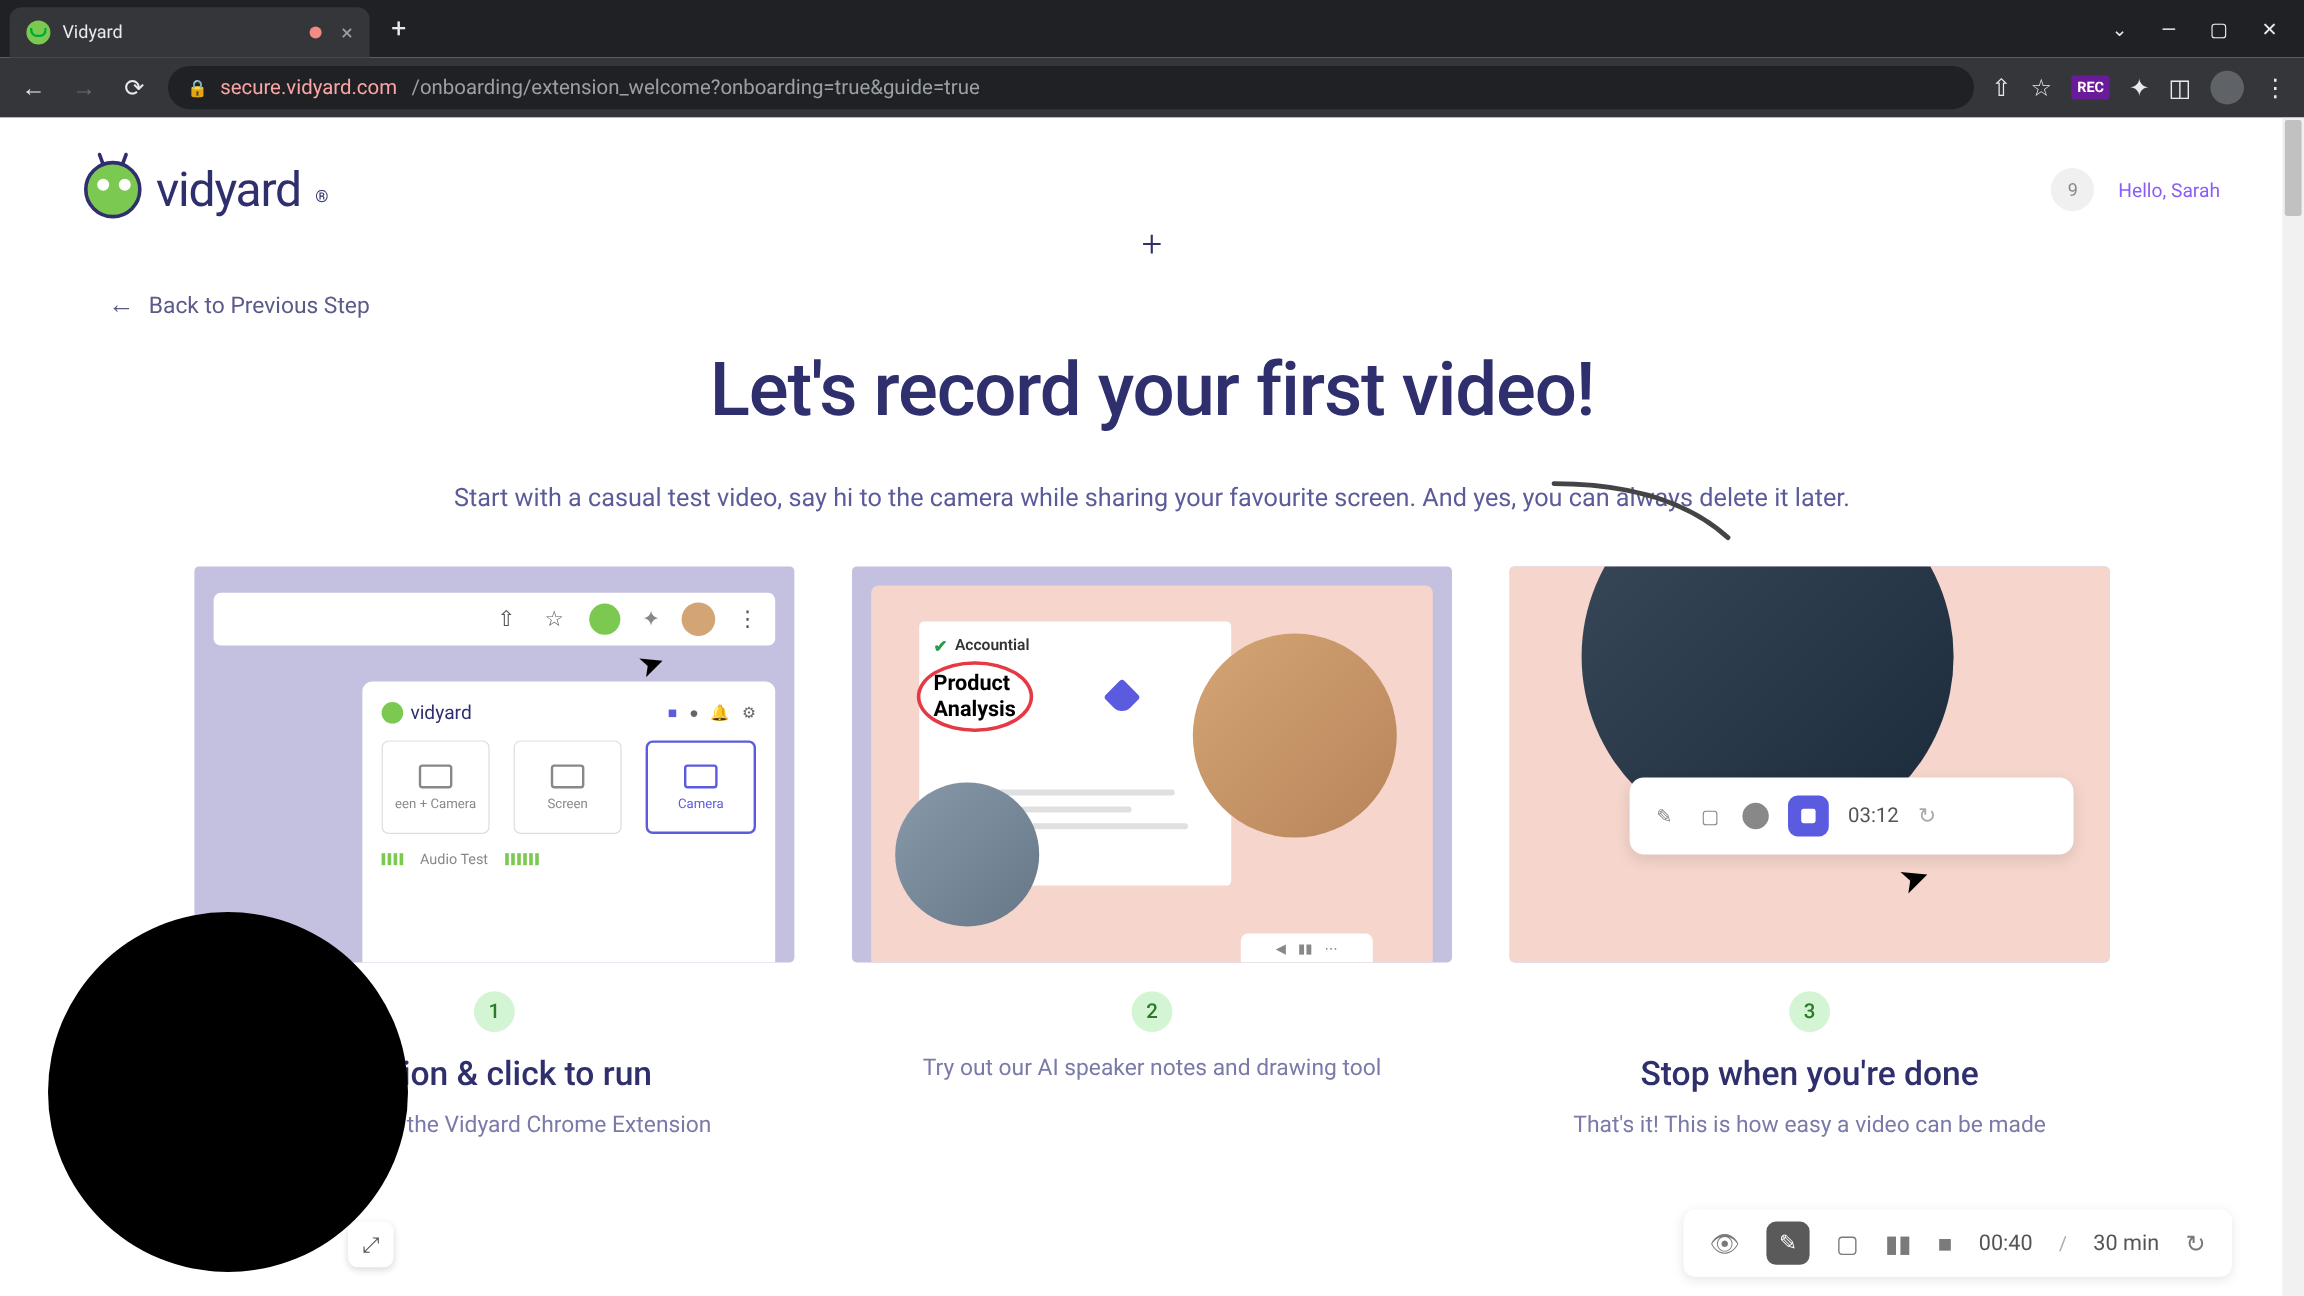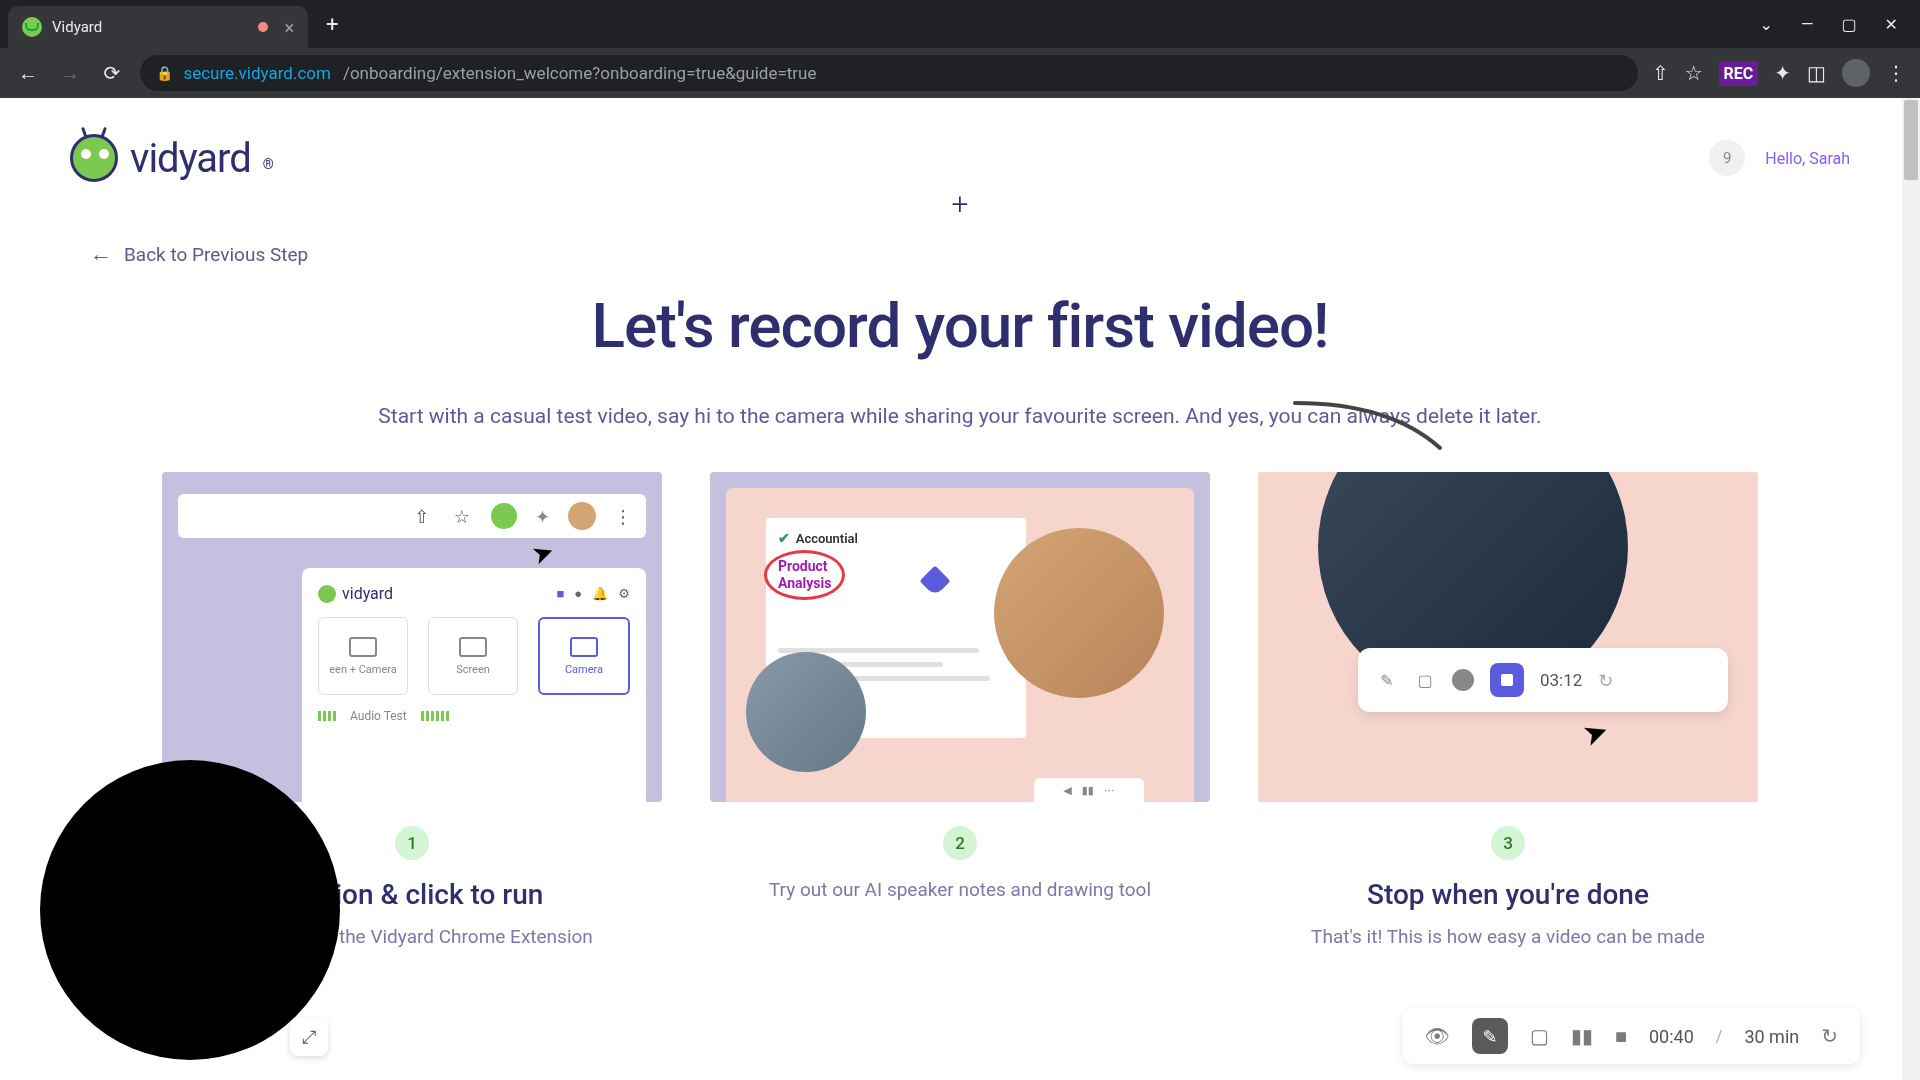--- a/index.html
+++ b/index.html
@@ -15,25 +15,25 @@
 .tab-close { color: #9aa0a6; font-size: 18px; cursor: pointer; }
 .new-tab { color: #e8eaed; font-size: 22px; margin-left: 18px; cursor: pointer; }
 .window-controls { margin-left: auto; display: flex; gap: 28px; padding-right: 22px; color: #e8eaed; }
 .window-controls span { font-size: 16px; cursor: pointer; }
 
 .toolbar { background: #35363a; height: 50px; display: flex; align-items: center; padding: 0 14px; gap: 14px; }
 .nav-btn { color: #e8eaed; font-size: 20px; cursor: pointer; width: 28px; text-align: center; }
 .nav-btn.disabled { color: #6b6b6b; }
 .address-bar { flex: 1; background: #202124; border-radius: 20px; height: 36px; display: flex; align-items: center; padding: 0 16px; gap: 10px; color: #e8eaed; font-size: 17px; }
 .lock-icon { color: #9aa0a6; font-size: 14px; }
-.url-host { color: #0ea5e9; }
+.url-host { color: #fca5a5; }
 .url-path { color: #9aa0a6; margin-left: 12px; }
 .toolbar-right { display: flex; align-items: center; gap: 16px; color: #e8eaed; }
 .toolbar-icon { font-size: 20px; cursor: pointer; }
-.rec-badge { background: #6a1b9a; color:#fff; font-size: 16px; font-weight:700; padding: 3px 5px; border-radius: 3px; }
+.rec-badge { background: #6a1b9a; color:#fff; font-size: 12px; font-weight:700; padding: 3px 5px; border-radius: 3px; }
 .profile-circle { width: 28px; height: 28px; background: #5f6368; border-radius: 50%; }
 
 
 .page { position: relative; background: #fff; height: calc(1080px - 98px); overflow: hidden; }
 .scrollbar-track { position:absolute; right:0; top:0; width:18px; height:100%; background:#f1f1f1;}
 .scrollbar-thumb { position:absolute; right:2px; top:2px; width:14px; height:80px; background:#c1c1c1; border-radius:2px;}
 
 .topbar { display: flex; align-items: center; justify-content: space-between; padding: 36px 70px 10px 70px; }
 .logo-wrap { display: flex; align-items: center; gap: 12px; }
 .logo-bug { width: 48px; height: 48px; background: #7bc950; border-radius: 50%; position:relative; border:3px solid #2f2f6e;}
@@ -84,21 +84,21 @@
 .c1-audio { display:flex; align-items:center; gap:14px; font-size:12px; color:#888;}
 .c1-bars { display:flex; gap:2px;}
 .c1-bar { width:3px; height:10px; background:#7bc950;}
 
 
 .c2-bg { position:absolute; inset:16px 16px 0 16px; background:#f5d5cc; border-radius:6px 6px 0 0; overflow:hidden;}
 .c2-sheet { position:absolute; top:30px; left:40px; width:260px; height:220px; background:#fff; border-radius:4px; padding:12px;}
 .c2-brand { display:flex; align-items:center; gap:6px; font-size:13px; color:#333; font-weight:600;}
 .c2-check { color:#2a9d4a; font-size:14px;}
 .c2-circled { margin-top:12px; position:relative; display:inline-block;}
-.c2-circled-text { font-size:14px; font-weight:700; color:#a21caf; line-height:1.2;}
+.c2-circled-text { font-size:18px; font-weight:700; color:#000000; line-height:1.2;}
 .c2-circle { position:absolute; inset:-8px -14px; border:3px solid #e63946; border-radius:50%;}
 .c2-pen { position:absolute; top:52px; left:158px; width:22px; height:22px; background:#5b5be0; transform:rotate(45deg); border-radius:3px 3px 10px 3px;}
 .c2-lines { margin-top:56px;}
 .c2-line { height:5px; background:#e0e0e0; border-radius:3px; margin-bottom:9px;}
 .c2-photo1 { position:absolute; top:40px; right:30px; width:170px; height:170px; background:linear-gradient(135deg,#d4a574,#b8845a); border-radius:50%;}
 .c2-photo2 { position:absolute; bottom:30px; left:20px; width:120px; height:120px; background:linear-gradient(135deg,#8899aa,#667788); border-radius:50%;}
 .c2-toolbar { position:absolute; bottom:0; right:50px; width:110px; height:24px; background:#fff; border-radius:6px 6px 0 0; display:flex; align-items:center; justify-content:center; gap:10px; font-size:11px; color:#888;}
 
 
 .c3-bg { position:absolute; inset:0; background:#f5d5cc;}

